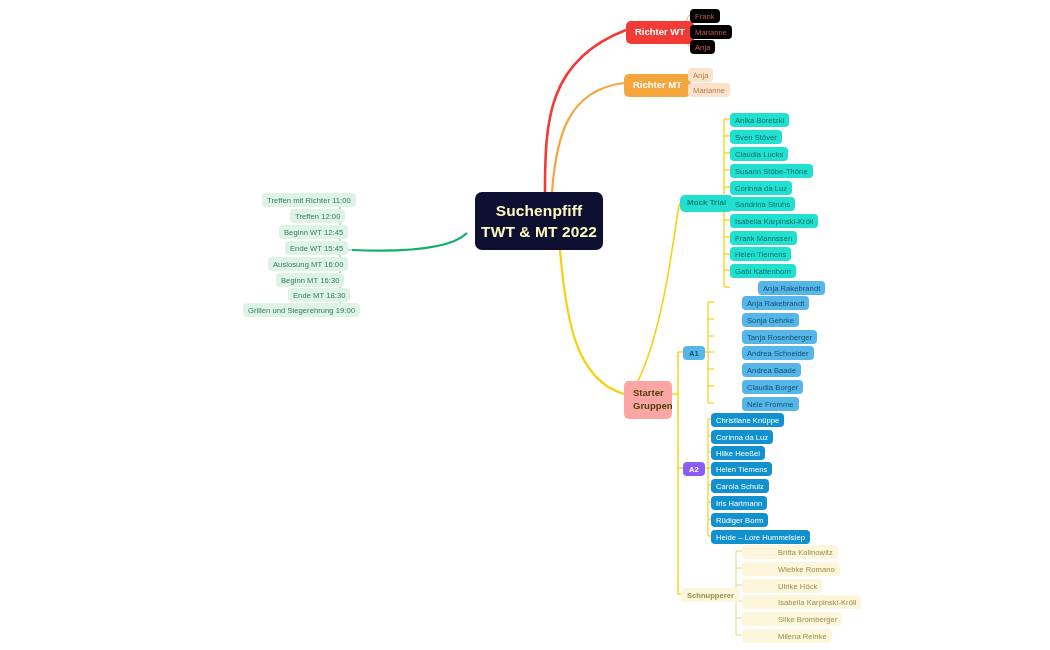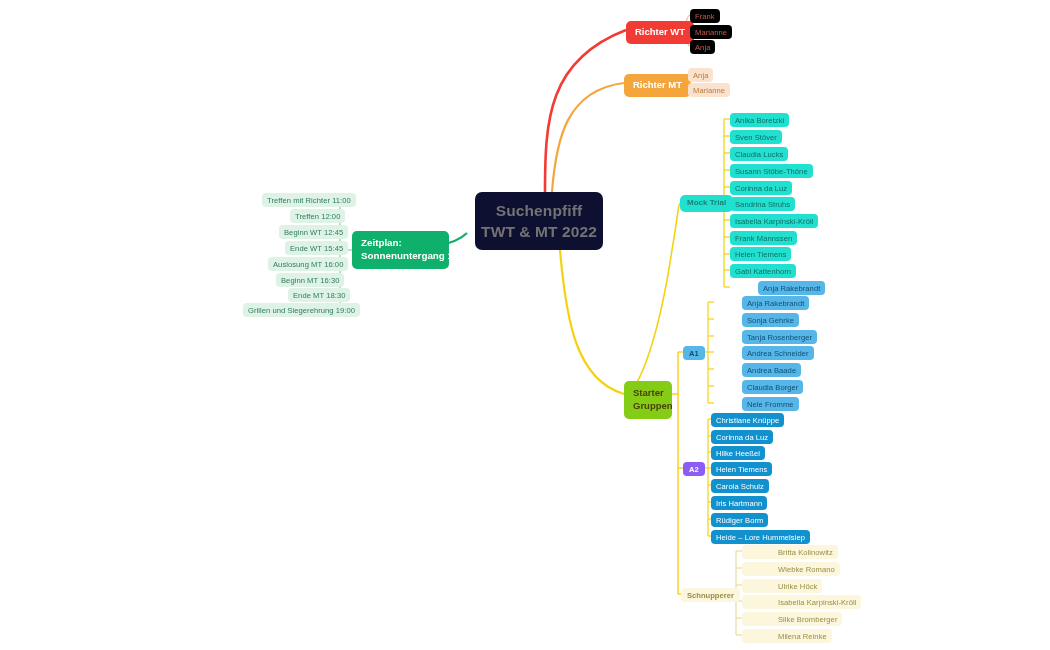--- a/index.html
+++ b/index.html
@@ -31,21 +31,21 @@
   .node {
     position: absolute;
     box-sizing: border-box;
     white-space: nowrap;
     display: flex;
     align-items: center;
   }
   
   .n-root {
     background: #0d1030;
-    color: #737373;
+    color: #fef9c3;
     border-radius: 7px;
     font-size: 15.5px;
     font-weight: bold;
     line-height: 1.38;
     padding: 11px 16px;
     letter-spacing: 0.1px;
     text-align: center;
     justify-content: center;
     flex-direction: column;
   }
@@ -63,21 +63,21 @@
   .n-l1.zeit {
     background: #0fb06b;
     color: #ffffff;
     font-size: 9.8px;
     padding: 6px 9px;
     flex-direction: column;
     align-items: flex-start;
   }
   .n-l1.mock { background: #22e0cf; color: #1b7f78; font-weight: bold; }
   .n-l1.starter {
-    background: #84cc16;
+    background: #fca5a5;
     color: #4a4208;
     flex-direction: column;
     align-items: flex-start;
     line-height: 1.35;
     padding: 6px 9px;
   }
   
   .chip {
     position: absolute;
     box-sizing: border-box;
@@ -207,24 +207,20 @@
   <div class="chip red" style="left:690px; top:9px;">Frank</div>
   <div class="chip red" style="left:690px; top:25px;">Marianne</div>
   <div class="chip red" style="left:690px; top:40px;">Anja</div>
 
   <div class="node n-l1 mt" style="left:624px; top:74px;">
     <span>Richter MT</span>
   </div>
   <div class="chip orange" style="left:688px; top:68px;">Anja</div>
   <div class="chip orange" style="left:688px; top:83px;">Marianne</div>
 
-  <div class="node n-l1 zeit" style="left:352px; top:231px; width:97px;">
-    <span>Zeitplan:</span>
-    <span>Sonnenuntergang 19:17</span>
-  </div>
   <div class="chip green" style="left:262px; top:193px;">Treffen mit Richter 11:00</div>
   <div class="chip green" style="left:290px; top:209px;">Treffen 12:00</div>
   <div class="chip green" style="left:279px; top:225px;">Beginn WT 12:45</div>
   <div class="chip green" style="left:285px; top:241px;">Ende WT 15:45</div>
   <div class="chip green" style="left:268px; top:257px;">Auslosung MT 16:00</div>
   <div class="chip green" style="left:276px; top:273px;">Beginn MT 16:30</div>
   <div class="chip green" style="left:288px; top:288px;">Ende MT 18:30</div>
   <div class="chip green" style="left:243px; top:303px;">Grillen und Siegerehrung 19:00</div>
 
   <div class="node n-l1 mock" style="left:680px; top:195px; padding:3px 7px; font-size:8px;">

